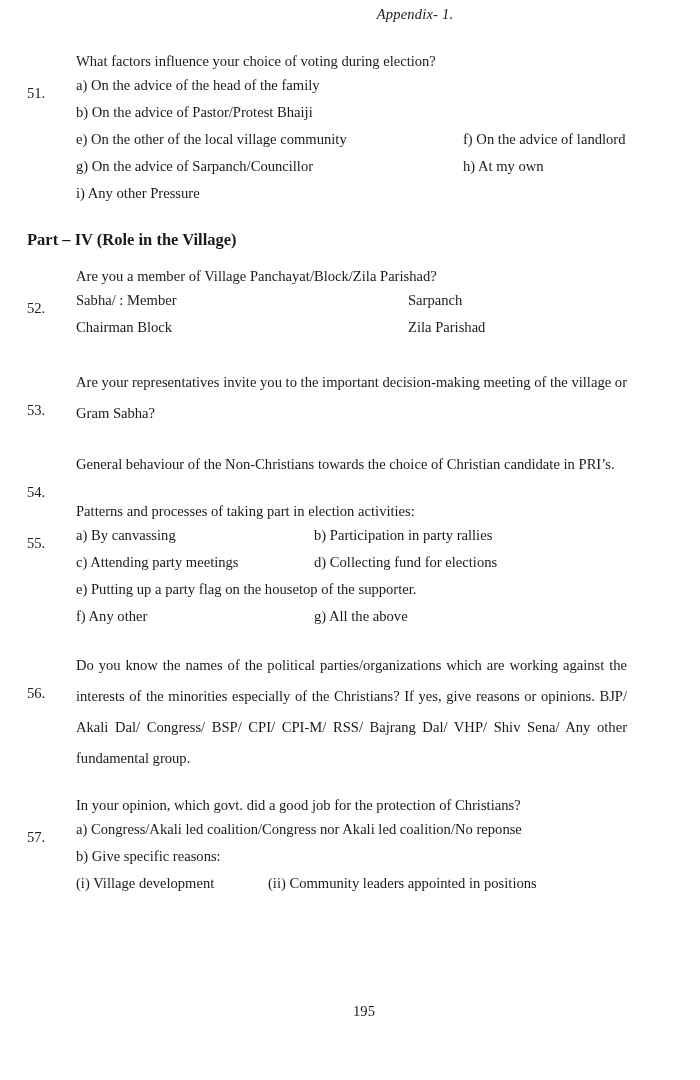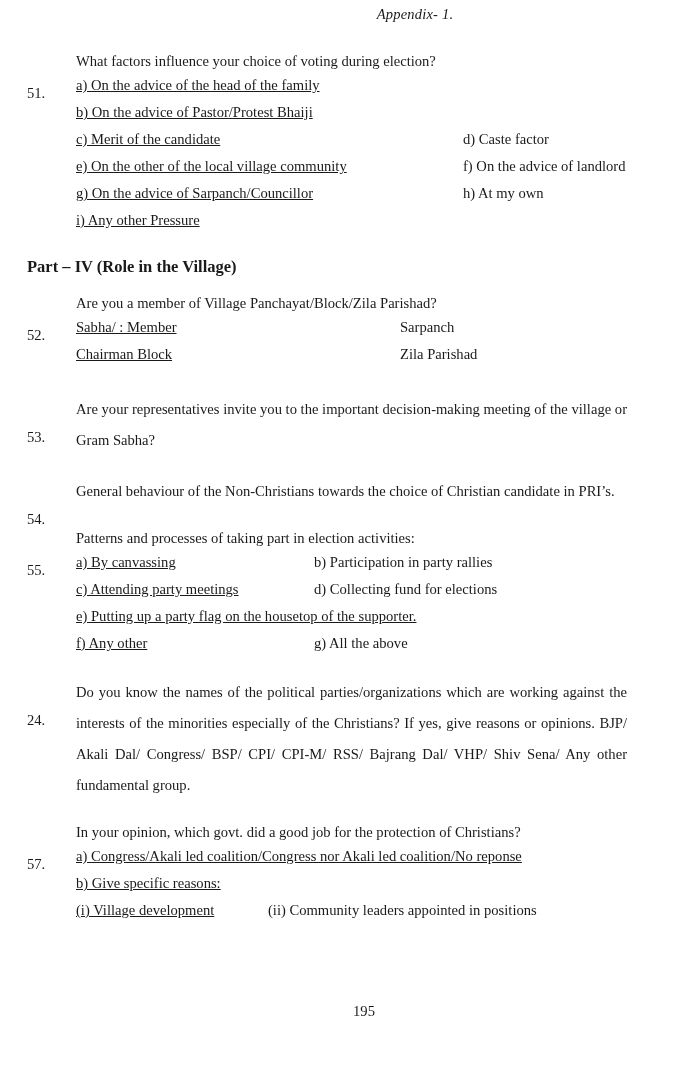--- a/index.html
+++ b/index.html
@@ -62,36 +62,35 @@
     line-height: 22px;
   }
   .q-text.justify {
     text-align: justify;
     text-align-last: left;
     line-height: 31px;
   }
   
   .opts {
     margin-top: 0;
-    text-decoration: underline;
   }
   .opt-row {
     position: relative;
     font-size: 14.6px;
     line-height: 27px;
     white-space: nowrap;
   }
   .opt-row .col2 {
     position: absolute;
     top: 0;
   }
   
   .c-387 .col2 { left: 387px; }
   .c-238 .col2 { left: 238px; }
-  .c-336 .col2 { left: 324px; text-align: center; }
+  .c-336 .col2 { left: 332px; text-align: center; }
   .c-192 .col2 { left: 192px; }
 
   
   .part-heading {
     font-weight: bold;
     font-size: 16.5px;
     line-height: 22px;
     margin: 22px 0 14px 0;
     padding-right: 36px;
   }
@@ -123,24 +122,20 @@
       <span class="q-num">51.</span>
       <div class="q-text">What factors influence your choice of voting during election?</div>
       <div class="opts">
         <div class="opt-row">
           <span>a) On the advice of the head of the family</span>
         </div>
         <div class="opt-row">
           <span>b) On the advice of Pastor/Protest Bhaiji</span>
         </div>
         <div class="opt-row c-387">
-          <span>c) Merit of the candidate</span>
-          <span class="col2">d) Caste factor</span>
-        </div>
-        <div class="opt-row c-387">
           <span>e) On the other of the local village community</span>
           <span class="col2">f) On the advice of landlord</span>
         </div>
         <div class="opt-row c-387">
           <span>g) On the advice of Sarpanch/Councillor</span>
           <span class="col2">h) At my own</span>
         </div>
         <div class="opt-row">
           <span>i) Any other Pressure</span>
         </div>
@@ -198,21 +193,21 @@
         <div class="opt-row c-238">
           <span>f) Any other</span>
           <span class="col2">g) All the above</span>
         </div>
       </div>
     </div>
 
     <div class="gap-md"></div>
 
     <div class="q">
-      <span class="q-num">24.</span>
+      <span class="q-num">56.</span>
       <div class="q-text justify">Do you know the names of the political parties/organizations which are working against the interests of the minorities especially of the Christians? If yes, give reasons or opinions.  BJP/ Akali Dal/ Congress/ BSP/ CPI/ CPI-M/ RSS/ Bajrang Dal/ VHP/ Shiv Sena/ Any other fundamental group.</div>
     </div>
 
     <div class="gap-md"></div>
 
     <div class="q">
       <span class="q-num">57.</span>
       <div class="q-text">In your opinion, which govt. did a good job for the protection of Christians?</div>
       <div class="opts">
         <div class="opt-row">

